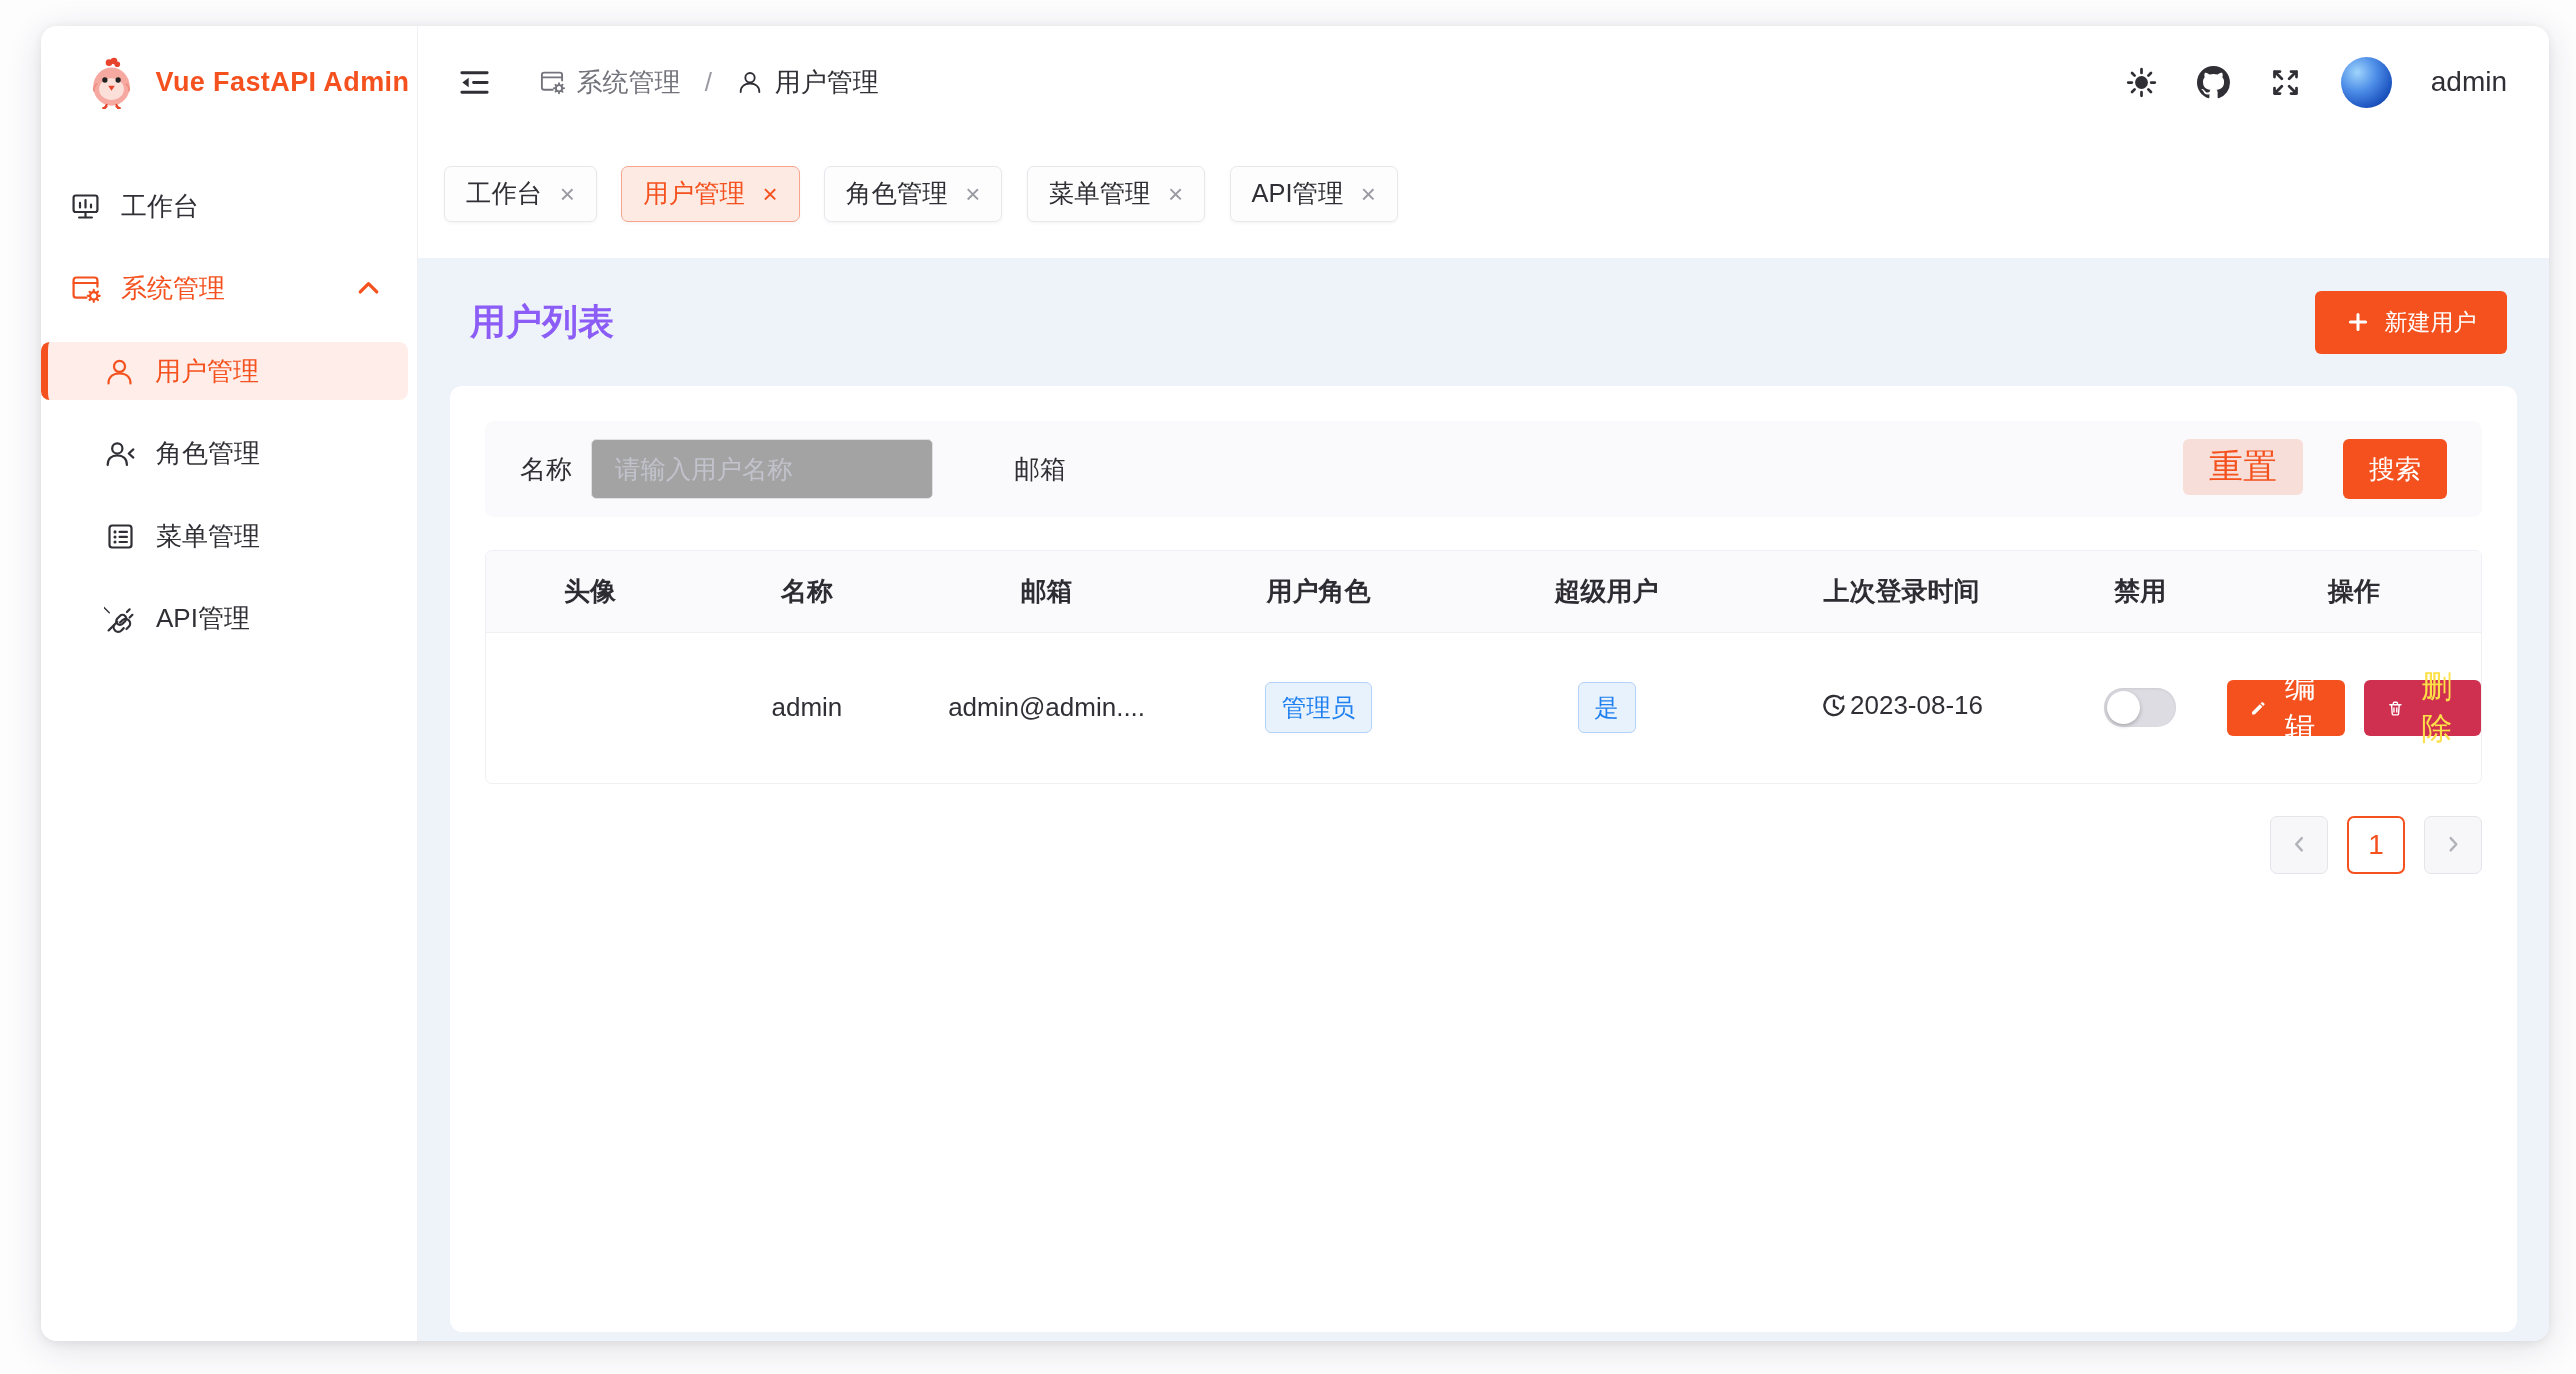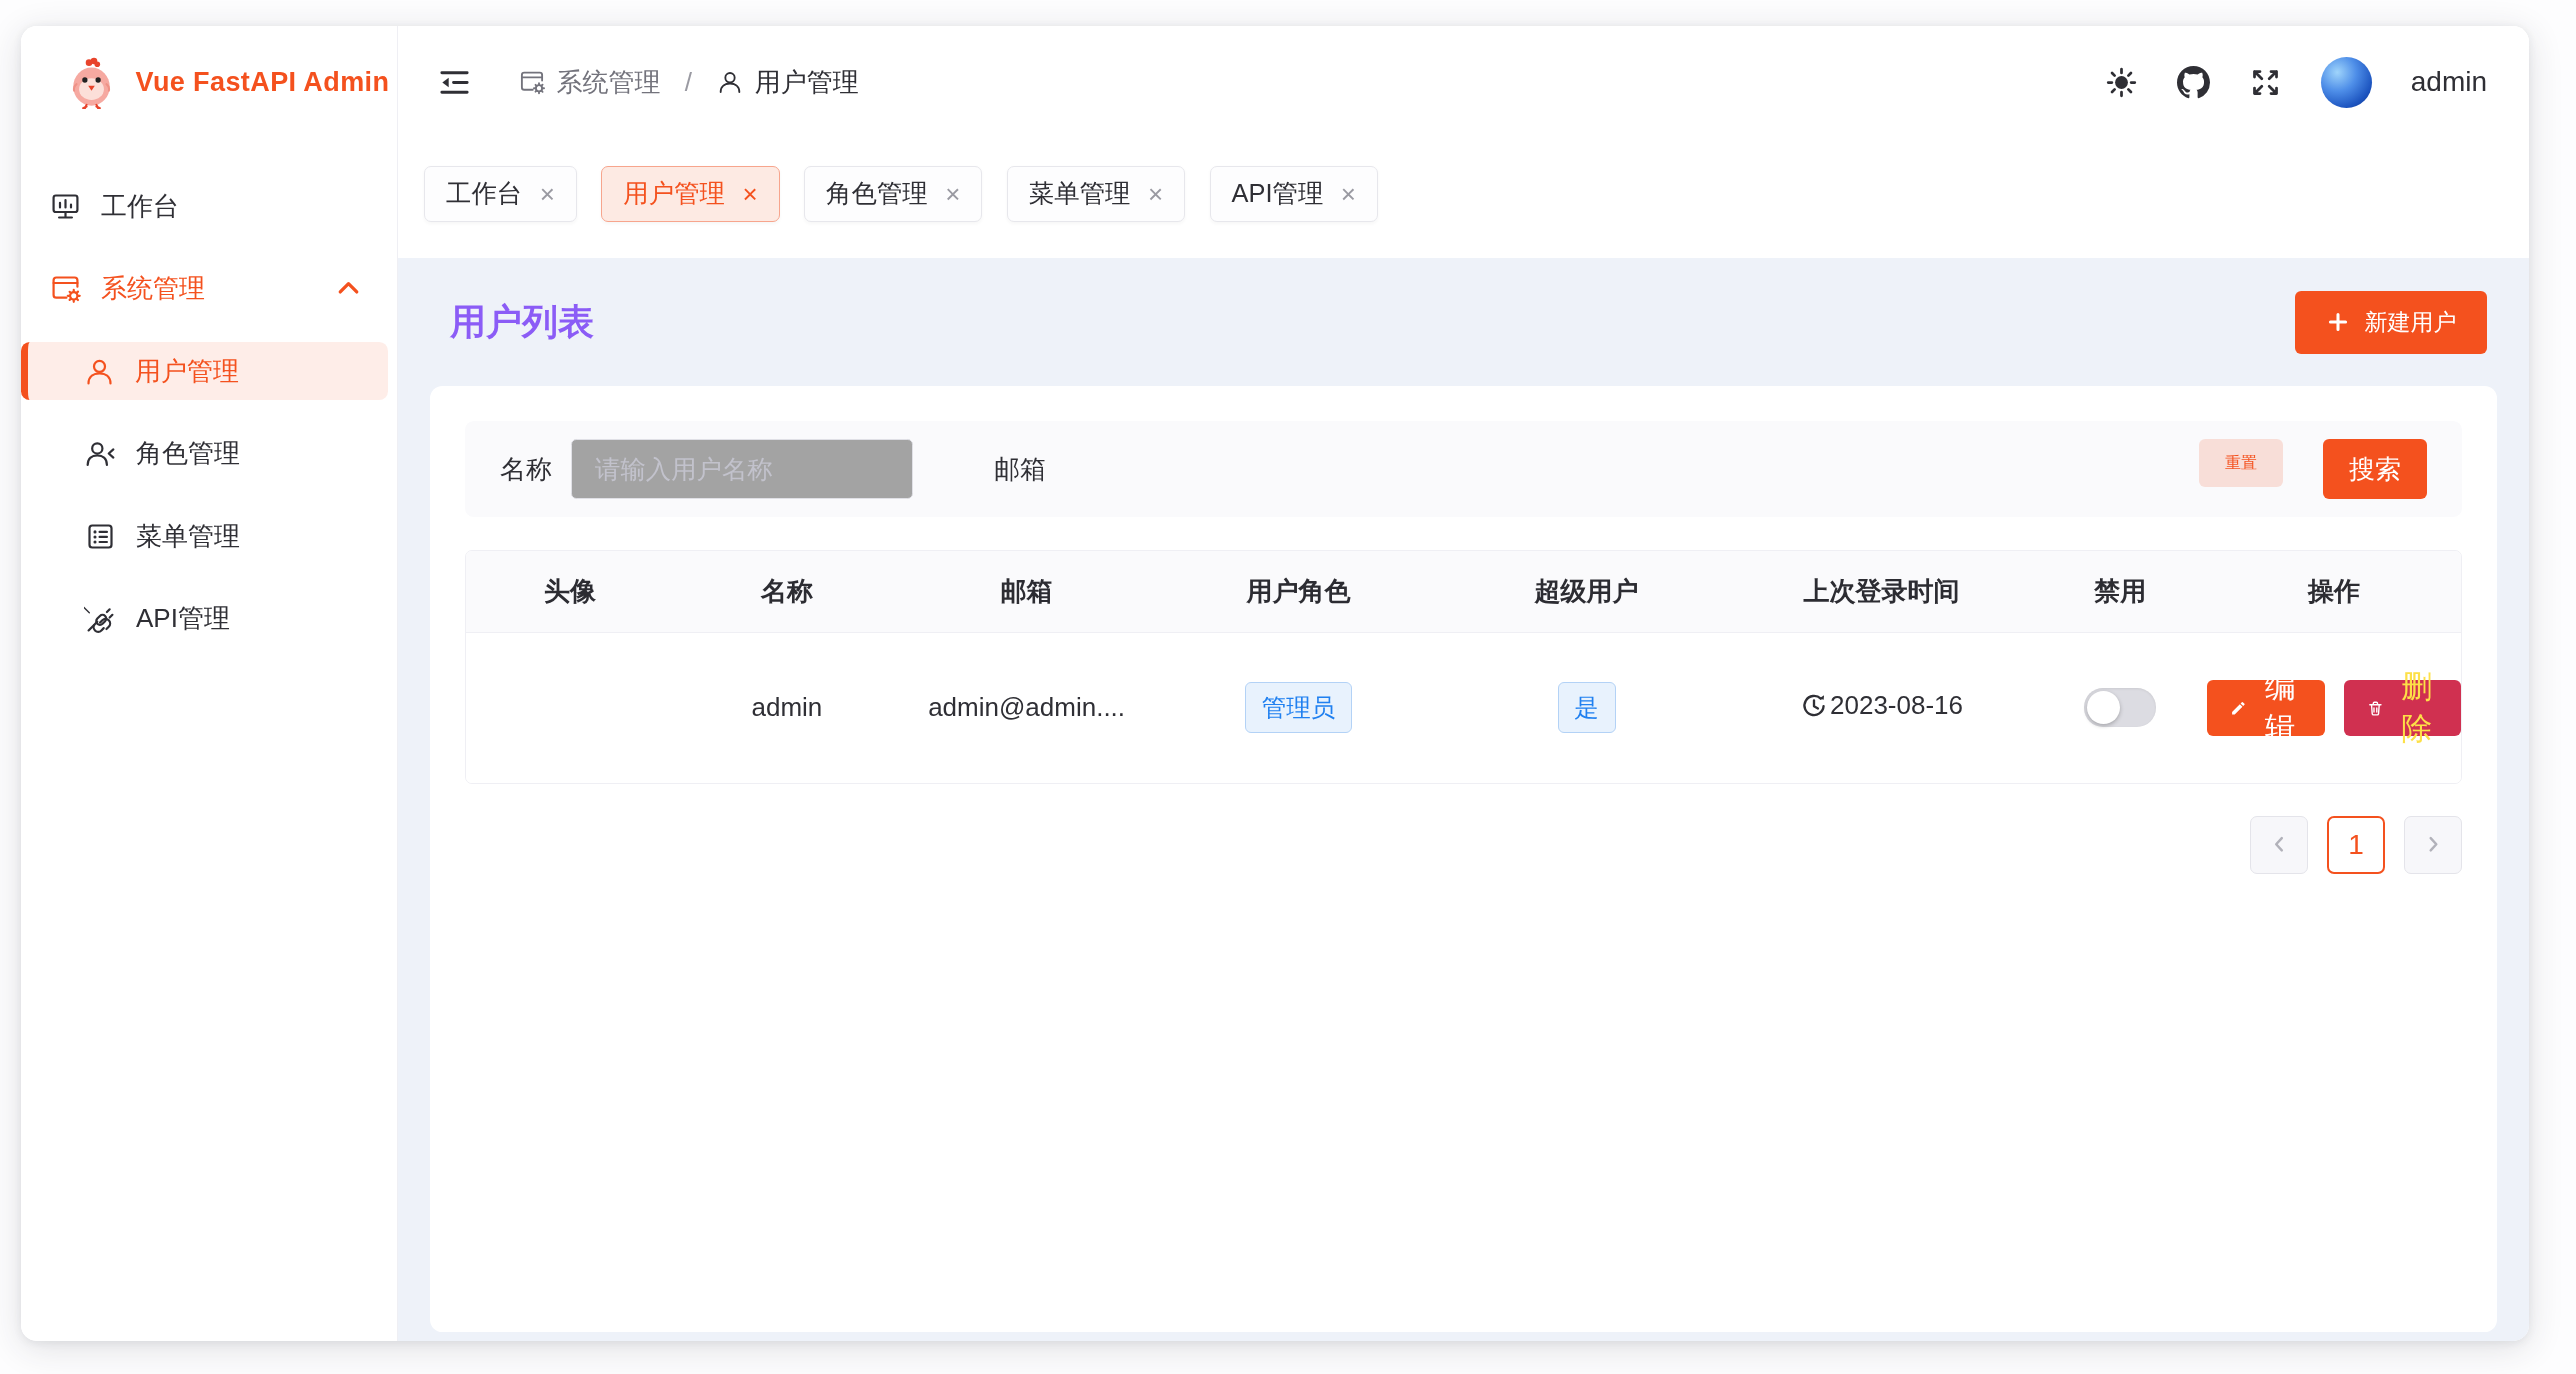--- a/index.html
+++ b/index.html
@@ -1,19 +1,19 @@
 <!DOCTYPE html>
 <html style="--primary: #F4511E; --danger: #d03050; --info: #2080f0; --content-bg: #eef2f9;font-size:14px"><head>
 <meta charset="utf-8">
 <style>
   * { margin:0; padding:0; box-sizing:border-box; }
   html,body { width:2576px; height:1375px; background:#fdfdfe; overflow:hidden;
               font-family:"Liberation Sans","DejaVu Sans",sans-serif; color:#2f2f35; }
 
-  .app { position:absolute; left:21px; top:26px; width:2508px; height:1315px;
+  .app { position:absolute; left:41px; top:26px; width:2508px; height:1315px;
          background:#fff; border-radius:15.8px; overflow:hidden; display:flex;
          box-shadow:0 7px 35px rgba(40,45,60,.14), 0 1.8px 8.8px rgba(40,45,60,.08); }
 
   
   .sidebar { width:377px; flex:0 0 377px; border-right:0.9px solid #efeff4; display:flex; flex-direction:column; background:#fff; }
   .logo { height:112px; display:flex; align-items:center; gap:17.5px; padding-left:44px; cursor:pointer; }
   .logo svg { width:53px; height:53px; }
   .app-title { font-size:27px; font-weight:bold; color:var(--primary,#F4511E); letter-spacing:0.4px; }
 
   .menu { padding-top:39px; display:flex; flex-direction:column; gap:24.5px; }
@@ -64,21 +64,21 @@
 
   .card { background:#fff; border-radius:12.3px; height:946px; padding:35px; }
 
   .filterbar { background:#fafafc; border-radius:8.8px; height:96px; display:flex; align-items:center; padding:0 35px; }
   .filter-label { font-size:26px; color:#2f2f35; margin-right:19px; }
   .filter-input { width:342px; height:60px; border:0.9px solid #e0e0e6; border-radius:5.3px; background:#a3a3a3;
                   font-size:25.4px; padding:0 23px; color:#2f2f35; outline:none; font-family:inherit; }
   .filter-input::placeholder { color:#c2c2cc; }
   .gap-email { margin-left:81px; }
   .filter-actions { margin-left:auto; display:flex; gap:40px; }
-  .reset-btn { height:48px; padding:0 26px; font-size:16px; background:rgba(244,81,30,.16); color:var(--primary,#F4511E); }
+  .reset-btn { height:56px; padding:0 26px; font-size:34px; background:rgba(244,81,30,.16); color:var(--primary,#F4511E); }
   .search-btn { height:60px; padding:0 26px; font-size:26px; }
 
   .table-wrap { margin-top:33px; border:0.9px solid #efeff4; border-radius:7px; overflow:hidden; }
   table { width:100%; border-collapse:collapse; }
   thead th { background:#fafafc; height:81px; font-size:26px; font-weight:600; color:#2c2c32; text-align:center; border-bottom:0.9px solid #efeff4; }
   tbody td { height:151px; font-size:26px; color:#2f2f35; text-align:center; background:#fff; }
   .tag { display:inline-block; padding:7.9px 15.8px; font-size:24.5px; color:var(--info,#2080f0);
          background:rgba(32,128,240,.10); border:0.9px solid #b3d2f6; border-radius:6px; cursor:default; }
   .login-cell { display:inline-flex; align-items:center; gap:2px; }
   .login-cell svg { width:28px; height:28px; }

